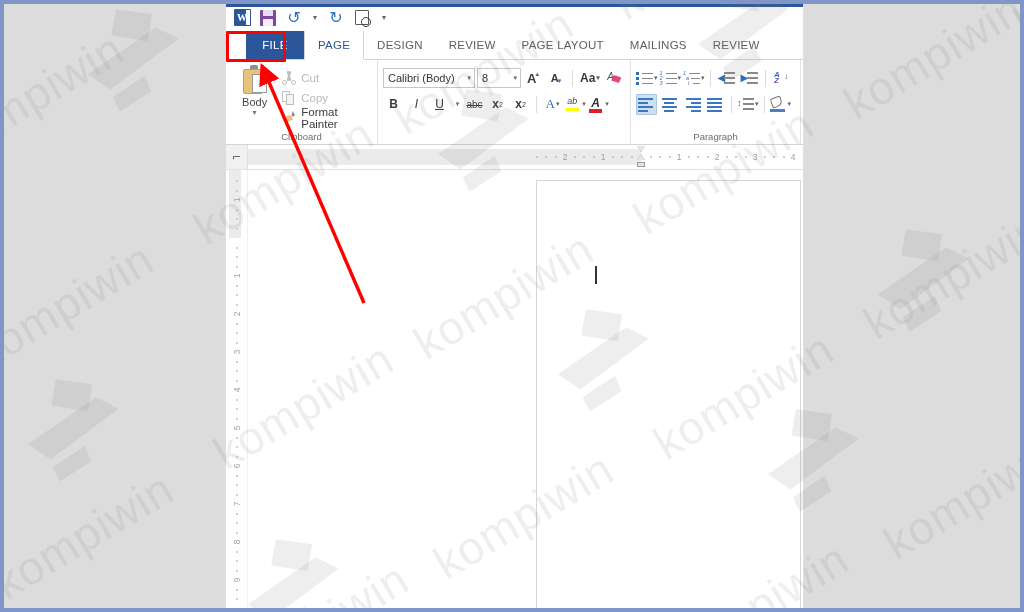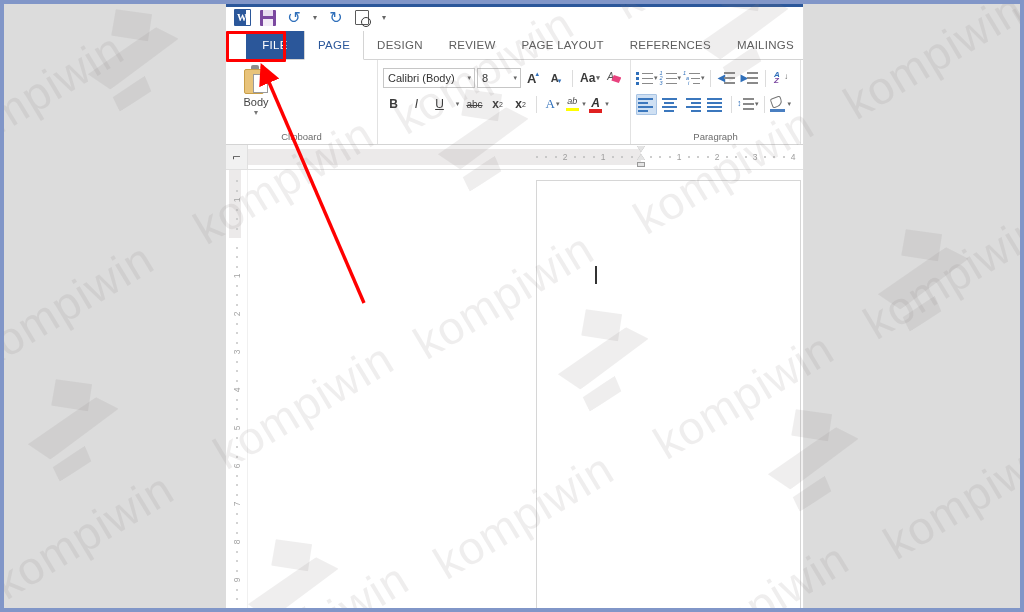--- a/index.html
+++ b/index.html
@@ -525,37 +525,59 @@
           <span class="qat-caret">▾</span>
         </div>
     </div>
 
     <div class="tabs">
       <div class="tab file">FILE</div>
       <div class="tab active">PAGE</div>
       <div class="tab">DESIGN</div>
       <div class="tab">REVIEW</div>
       <div class="tab">PAGE LAYOUT</div>
-      <div class="tab">REFERENCES</div>
       <div class="tab">MAILINGS</div>
       <div class="tab">REVIEW</div>
     </div>
 
     <div class="ribbon">
 
       <div class="grp clip-grp">
         <div class="grp-body">
           <div class="paste-col">
             <div class="paste-ico">
               <span class="cb-clip"></span>
               <span class="cb-board"></span>
               <span class="cb-page"></span>
             </div>
             <div class="paste-label">Body</div>
             <div class="paste-caret">▾</div>
+          </div>
+          <div class="clip-list">
+            <div class="clip-item">
+              <span class="mini ic-cut">
+                  <i></i>
+                  <i></i>
+                </span>
+              <span>Cut</span>
+            </div>
+            <div class="clip-item">
+              <span class="mini ic-copy">
+                  <i></i>
+                  <i></i>
+                </span>
+              <span>Copy</span>
+            </div>
+            <div class="clip-item enabled">
+              <span class="mini ic-fp">
+                  <i></i>
+                  <i></i>
+                </span>
+              <span>Format Painter</span>
+            </div>
           </div>
         </div>
         <div class="grp-label">Clipboard</div>
       </div>
 
       <div class="grp font-grp">
         <div class="grp-body">
           <div class="font-rows">
             <div class="frow">
               <div class="combo cb-fontname">

